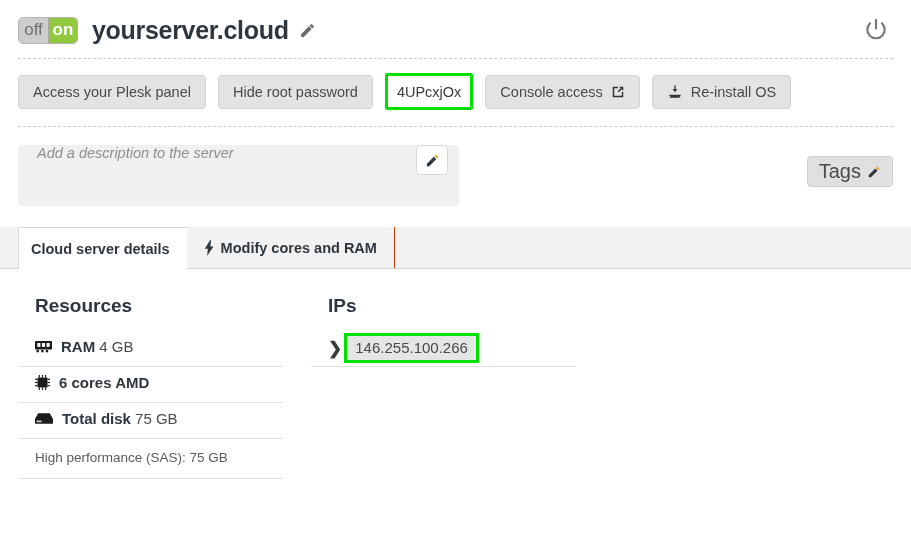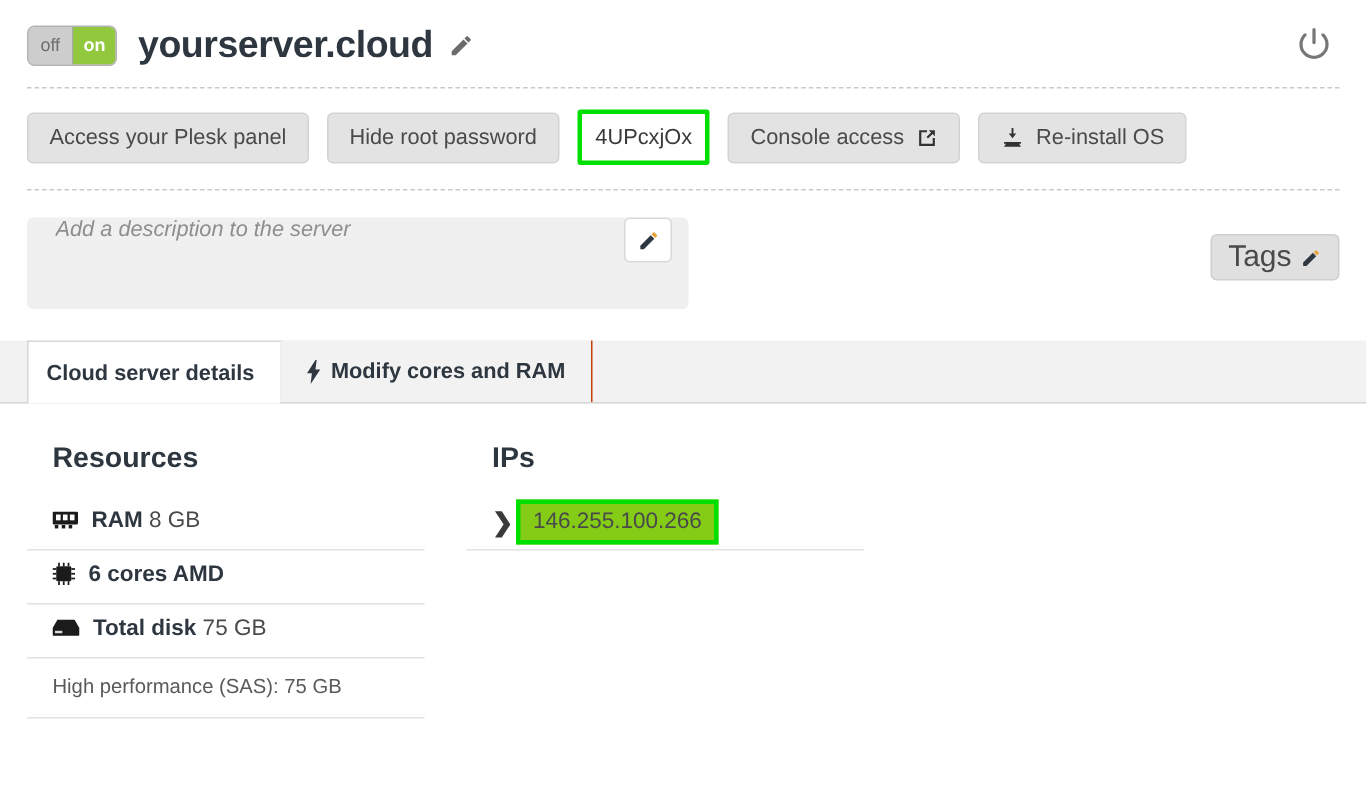--- a/index.html
+++ b/index.html
@@ -23,21 +23,21 @@
     display: inline-flex;
     border: 1px solid #b3b3b3;
     border-radius: 5px;
     overflow: hidden;
     background: #cfcfcf;
     height: 27px;
     box-shadow: inset 0 1px 0 rgba(255,255,255,.5);
   }
   .toggle .seg {
     display: flex; align-items: center; justify-content: center;
-    font-size: 12px; width: 29px; height: 25px;
+    font-size: 17px; width: 29px; height: 25px;
     user-select: none;
   }
   .toggle .off { background: #cdcdcd; color: #6f6f6f; }
   .toggle .on  { background: #92c83e; color: #ffffff; font-weight: 600;
                  border-left: 1px solid #a9a9a9; border-radius: 0 4px 4px 0; }
 
   .srv-title {
     font-size: 25px; font-weight: bold; letter-spacing: -0.3px;
     color: #2e3740; margin-left: 14px; white-space: nowrap;
   }
@@ -156,21 +156,21 @@
   }
   .spacer-28 { height: 28px; }
 
   .ip-row {
     display: flex; align-items: center;
     padding: 2px 0 3px 17px;
     border-bottom: 1px solid #e2e2e2;
   }
   .chev { color: #3a3a3a; font-size: 17px; font-weight: bold; margin-right: 2px; }
   .ip-highlight {
-    border: 3px solid #00e000; background: #84cc16;
+    border: 3px solid #00e000; background: #e5e5e5;
     padding: 3px 8px; font-size: 15px; color: #4a4a4a;
     line-height: 18px;
   }
   svg { display: block; }
 </style>
 </head>
 <body>
 
 <div class="page">
 
@@ -273,21 +273,21 @@
             <svg width="17" height="13" viewBox="0 0 22 16" fill="#1b1b1b">
               <rect x="0" y="1" width="22" height="11" rx="1"></rect>
               <rect x="3" y="3.5" width="4" height="5" fill="#fff"></rect>
               <rect x="9" y="3.5" width="4" height="5" fill="#fff"></rect>
               <rect x="15" y="3.5" width="4" height="5" fill="#fff"></rect>
               <rect x="2" y="12.5" width="3" height="3"></rect>
               <rect x="8" y="12.5" width="3" height="3"></rect>
               <rect x="14" y="12.5" width="3" height="3"></rect>
             </svg>
           </span>
-          <span><b>RAM</b> <span>8 GB</span></span>
+          <span><b>RAM</b> <span>4 GB</span></span>
         </div>
 
         <div class="row-item">
           <span>
             <svg width="15" height="15" viewBox="0 0 18 18" fill="#1b1b1b">
               <rect x="3" y="3" width="12" height="12" rx="1"></rect>
               <rect x="4.5" y="0" width="1.4" height="3"></rect>
               <rect x="8.3" y="0" width="1.4" height="3"></rect>
               <rect x="12.1" y="0" width="1.4" height="3"></rect>
               <rect x="4.5" y="15" width="1.4" height="3"></rect>

